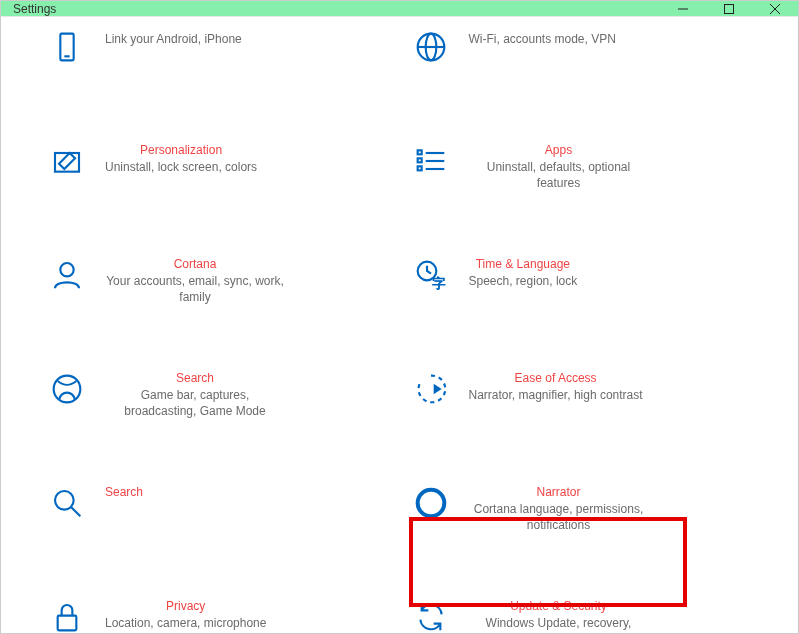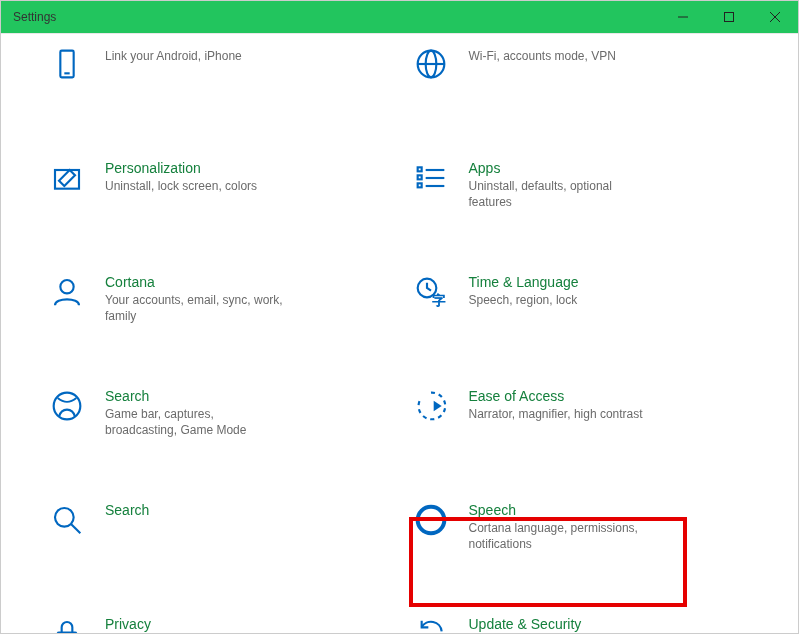--- a/index.html
+++ b/index.html
@@ -6,27 +6,27 @@
   body {
     font-family: "Segoe UI", Tahoma, sans-serif;
     background: #fff;
     width: 799px;
     height: 634px;
     overflow: hidden;
     position: relative;
     border: 1px solid #ccc;
   }
   .titlebar {
-    height: 33px;
+    height: 16px;
     display: flex;
     align-items: center;
     justify-content: space-between;
     padding-left: 12px;
     border-bottom: 1px solid #e8e8e8;
-    background: #22c55e;
+    background: #86efac;
   }
   .titlebar-title {
     font-size: 12px;
     color: #333;
   }
   .win-controls {
     display: flex;
     height: 100%;
   }
   .win-btn {
@@ -62,24 +62,25 @@
     margin-right: 20px;
     display: flex;
     align-items: center;
     justify-content: center;
   }
   .tile-icon svg { stroke: #0067c0; fill: none; stroke-width: 1.6; }
   .tile-text {
     display: flex;
     flex-direction: column;
     max-width: 180px;
+    text-align: center;
   }
   .tile-title {
-    font-size: 14px;
-    color: #15803d;
+    font-size: 12px;
+    color: #ef4444;
     margin-bottom: 2px;
   }
   .tile-desc {
     font-size: 12px;
     color: #6b6b6b;
     line-height: 1.35;
   }
   .highlight {
     position: absolute;
     border: 4px solid #e50000;
@@ -236,21 +237,21 @@
     </span>
   </div>
 
   <div class="tile">
     <span class="tile-icon">
       <svg viewBox="0 0 24 24" width="32" height="32">
           <circle cx="12" cy="12" r="10" stroke-width="3"></circle>
         </svg>
     </span>
     <span class="tile-text">
-      <span class="tile-title">Speech</span>
+      <span class="tile-title">Narrator</span>
       <span class="tile-desc">Cortana language, permissions, notifications</span>
     </span>
   </div>
 
   <div class="tile">
     <span class="tile-icon">
       <svg viewBox="0 0 24 24" width="32" height="32">
           <rect x="5" y="11" width="14" height="11" rx="1"></rect>
           <path d="M8 11 V7 a4 4 0 0 1 8 0 V11"></path>
         </svg>

